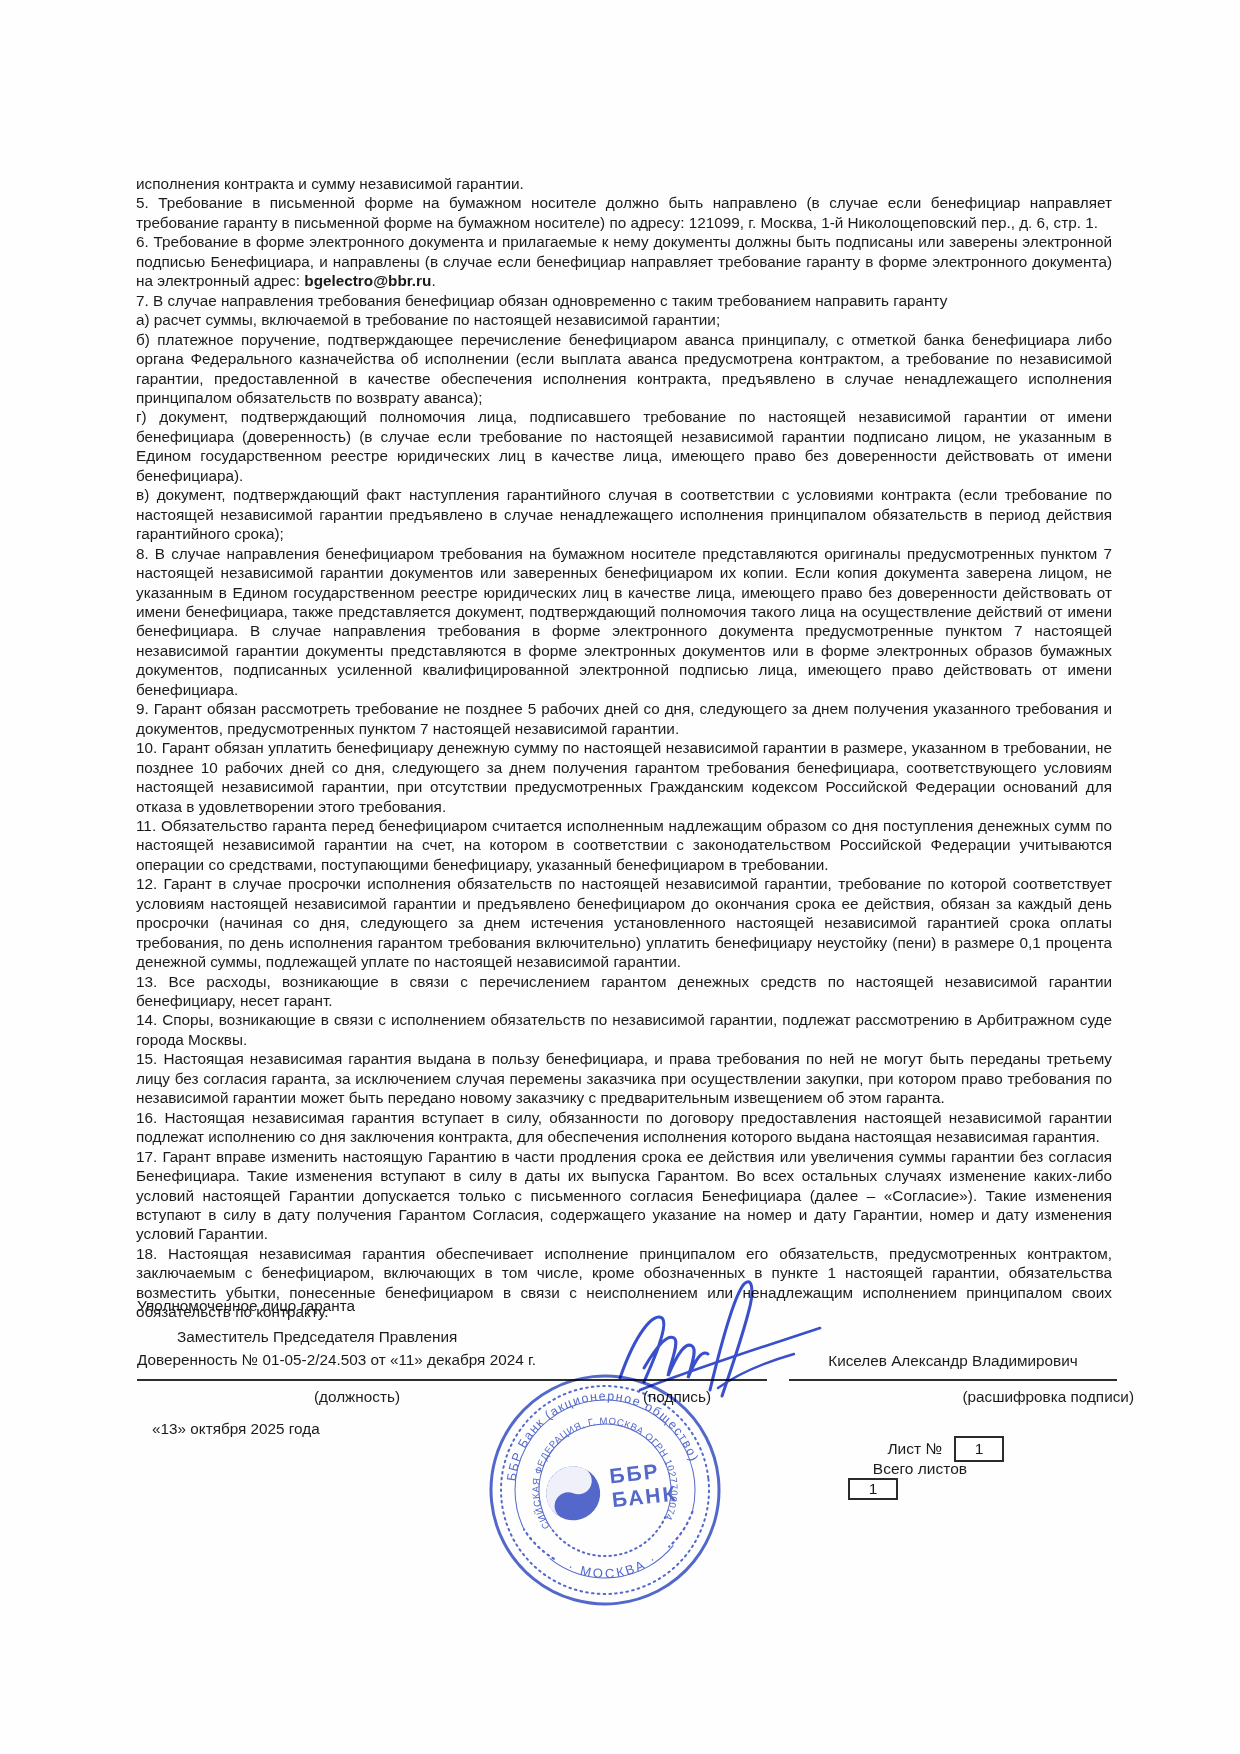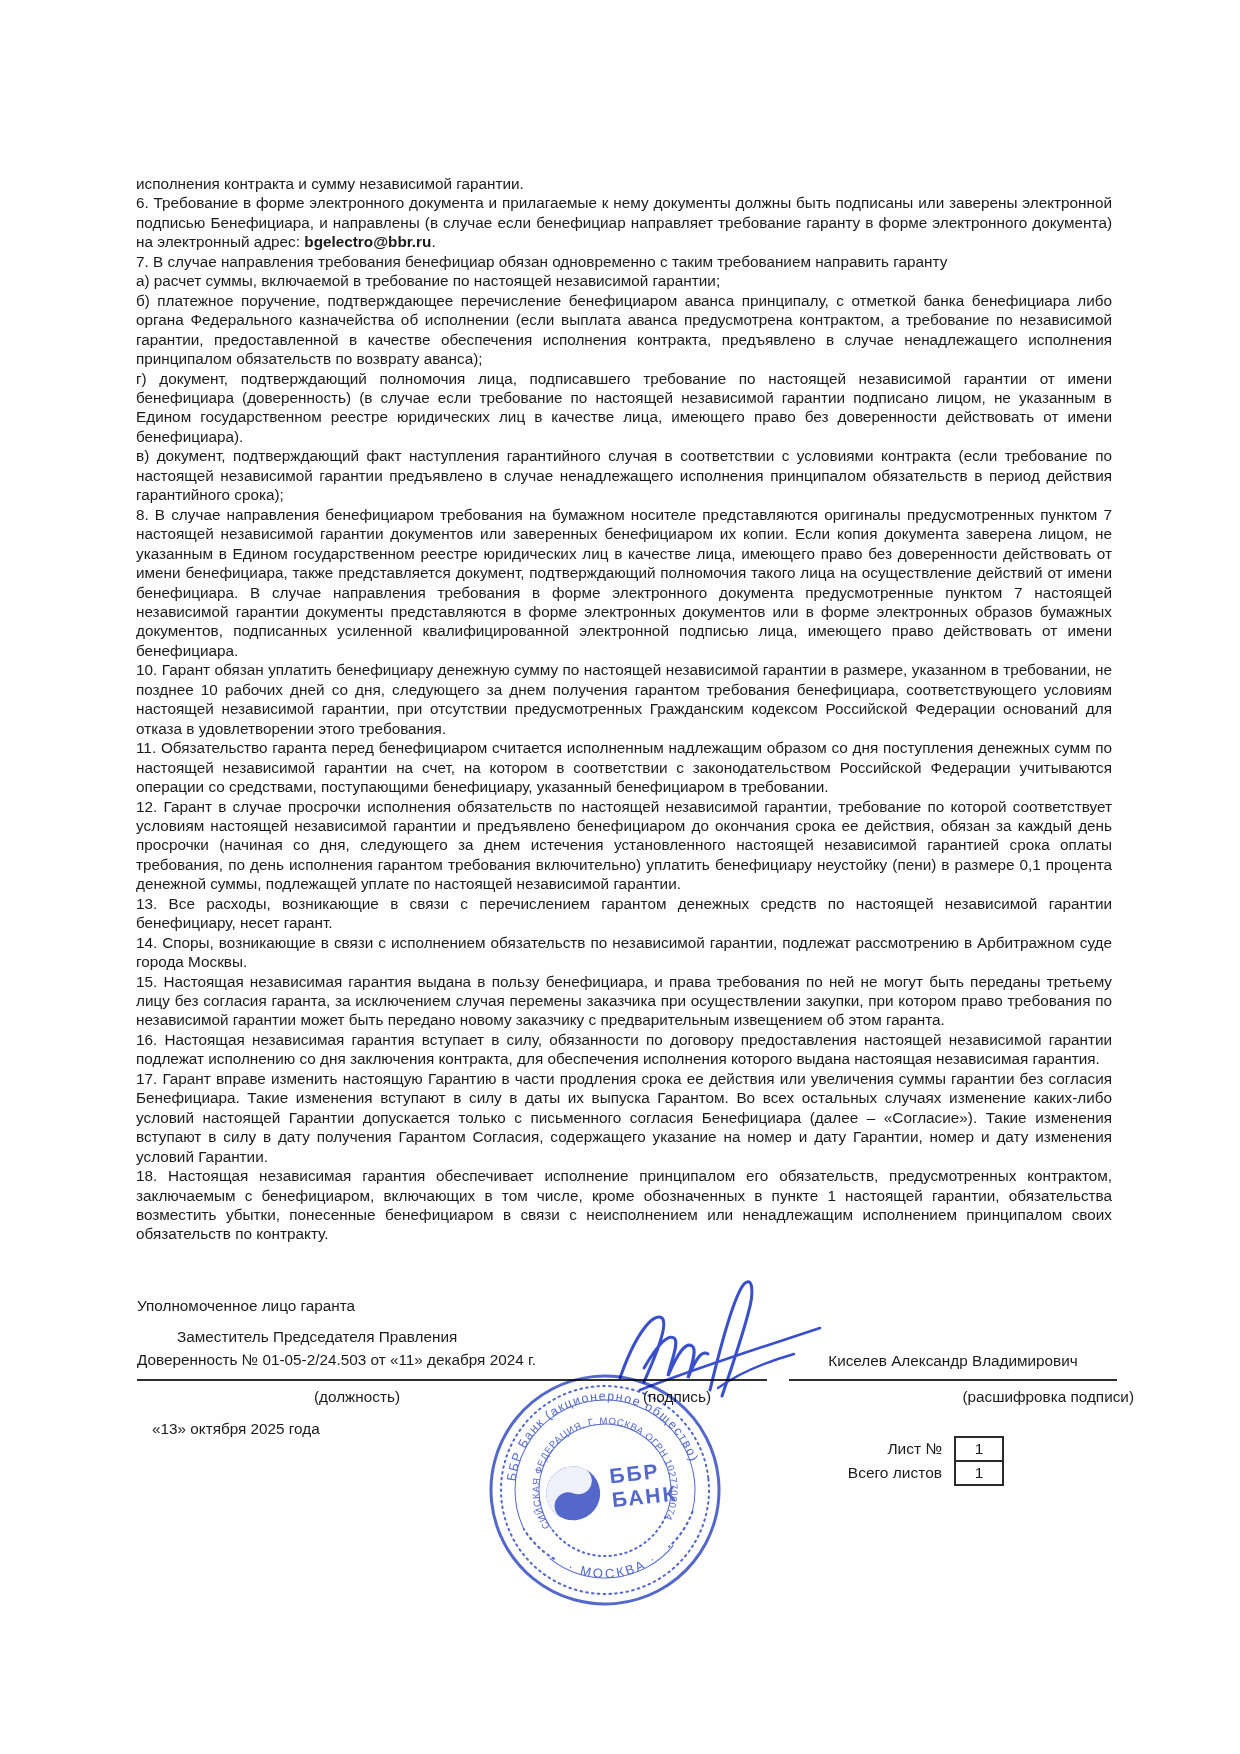--- a/index.html
+++ b/index.html
@@ -28,37 +28,39 @@
   
   .sheet-table{position:absolute;left:742px;top:1436px;}
   .sheet-row{display:flex;align-items:center;height:26px;}
   .sheet-row .sl{width:200px;text-align:right;padding-right:12px;font-size:15.5px;}
   .sheet-row .sv{
     width:50px;height:26px;box-sizing:border-box;
     border:2px solid #2b2b2b;
     display:flex;align-items:center;justify-content:center;
     font-size:15.5px;background:#fff;
   }
-  .sheet-row.second{margin-top:-2px;}
+  .sheet-row.second{margin-top:-2px;flex-direction:column;}
   .ink-blue{mix-blend-mode:multiply;}
 </style>
 </head>
 <body>
 
 <div class="page">
 
   <div class="body-text">
     <p>исполнения контракта и сумму независимой гарантии.</p>
+    <p>5. Требование в письменной форме на бумажном носителе должно быть направлено (в случае если бенефициар направляет требование гаранту в письменной форме на бумажном носителе) по адресу: 121099, г. Москва, 1-й Николощеповский пер., д. 6, стр. 1.</p>
     <p><span>6. Требование в форме электронного документа и прилагаемые к нему документы должны быть подписаны или заверены электронной подписью Бенефициара, и направлены (в случае если бенефициар направляет требование гаранту в форме электронного документа) на электронный адрес: </span><span class="email">bgelectro@bbr.ru</span><span>.</span></p>
     <p>7. В случае направления требования бенефициар обязан одновременно с таким требованием направить гаранту</p>
     <p>а) расчет суммы, включаемой в требование по настоящей независимой гарантии;</p>
     <p>б) платежное поручение, подтверждающее перечисление бенефициаром аванса принципалу, с отметкой банка бенефициара либо органа Федерального казначейства об исполнении (если выплата аванса предусмотрена контрактом, а требование по независимой гарантии, предоставленной в качестве обеспечения исполнения контракта, предъявлено в случае ненадлежащего исполнения принципалом обязательств по возврату аванса);</p>
     <p>г) документ, подтверждающий полномочия лица, подписавшего требование по настоящей независимой гарантии от имени бенефициара (доверенность) (в случае если требование по настоящей независимой гарантии подписано лицом, не указанным в Едином государственном реестре юридических лиц в качестве лица, имеющего право без доверенности действовать от имени бенефициара).</p>
     <p>в) документ, подтверждающий факт наступления гарантийного случая в соответствии с условиями контракта (если требование по настоящей независимой гарантии предъявлено в случае ненадлежащего исполнения принципалом обязательств в период действия гарантийного срока);</p>
     <p>8. В случае направления бенефициаром требования на бумажном носителе представляются оригиналы предусмотренных пунктом 7 настоящей независимой гарантии документов или заверенных бенефициаром их копии. Если копия документа заверена лицом, не указанным в Едином государственном реестре юридических лиц в качестве лица, имеющего право без доверенности действовать от имени бенефициара, также представляется документ, подтверждающий полномочия такого лица на осуществление действий от имени бенефициара. В случае направления требования в форме электронного документа предусмотренные пунктом 7 настоящей независимой гарантии документы представляются в форме электронных документов или в форме электронных образов бумажных документов, подписанных усиленной квалифицированной электронной подписью лица, имеющего право действовать от имени бенефициара.</p>
+    <p>9. Гарант обязан рассмотреть требование не позднее 5 рабочих дней со дня, следующего за днем получения указанного требования и документов, предусмотренных пунктом 7 настоящей независимой гарантии.</p>
     <p>10. Гарант обязан уплатить бенефициару денежную сумму по настоящей независимой гарантии в размере, указанном в требовании, не позднее 10 рабочих дней со дня, следующего за днем получения гарантом требования бенефициара, соответствующего условиям настоящей независимой гарантии, при отсутствии предусмотренных Гражданским кодексом Российской Федерации оснований для отказа в удовлетворении этого требования.</p>
     <p>11. Обязательство гаранта перед бенефициаром считается исполненным надлежащим образом со дня поступления денежных сумм по настоящей независимой гарантии на счет, на котором в соответствии с законодательством Российской Федерации учитываются операции со средствами, поступающими бенефициару, указанный бенефициаром в требовании.</p>
     <p>12. Гарант в случае просрочки исполнения обязательств по настоящей независимой гарантии, требование по которой соответствует условиям настоящей независимой гарантии и предъявлено бенефициаром до окончания срока ее действия, обязан за каждый день просрочки (начиная со дня, следующего за днем истечения установленного настоящей независимой гарантией срока оплаты требования, по день исполнения гарантом требования включительно) уплатить бенефициару неустойку (пени) в размере 0,1 процента денежной суммы, подлежащей уплате по настоящей независимой гарантии.</p>
     <p>13. Все расходы, возникающие в связи с перечислением гарантом денежных средств по настоящей независимой гарантии бенефициару, несет гарант.</p>
     <p>14. Споры, возникающие в связи с исполнением обязательств по независимой гарантии, подлежат рассмотрению в Арбитражном суде города Москвы.</p>
     <p>15. Настоящая независимая гарантия выдана в пользу бенефициара, и права требования по ней не могут быть переданы третьему лицу без согласия гаранта, за исключением случая перемены заказчика при осуществлении закупки, при котором право требования по независимой гарантии может быть передано новому заказчику с предварительным извещением об этом гаранта.</p>
     <p>16. Настоящая независимая гарантия вступает в силу, обязанности по договору предоставления настоящей независимой гарантии подлежат исполнению со дня заключения контракта, для обеспечения исполнения которого выдана настоящая независимая гарантия.</p>
     <p>17. Гарант вправе изменить настоящую Гарантию в части продления срока ее действия или увеличения суммы гарантии без согласия Бенефициара. Такие изменения вступают в силу в даты их выпуска Гарантом. Во всех остальных случаях изменение каких-либо условий настоящей Гарантии допускается только с письменного согласия Бенефициара (далее – «Согласие»). Такие изменения вступают в силу в дату получения Гарантом Согласия, содержащего указание на номер и дату Гарантии, номер и дату изменения условий Гарантии.</p>
     <p>18. Настоящая независимая гарантия обеспечивает исполнение принципалом его обязательств, предусмотренных контрактом, заключаемым с бенефициаром, включающих в том числе, кроме обозначенных в пункте 1 настоящей гарантии, обязательства возместить убытки, понесенные бенефициаром в связи с неисполнением или ненадлежащим исполнением принципалом своих обязательств по контракту.</p>
   </div>

